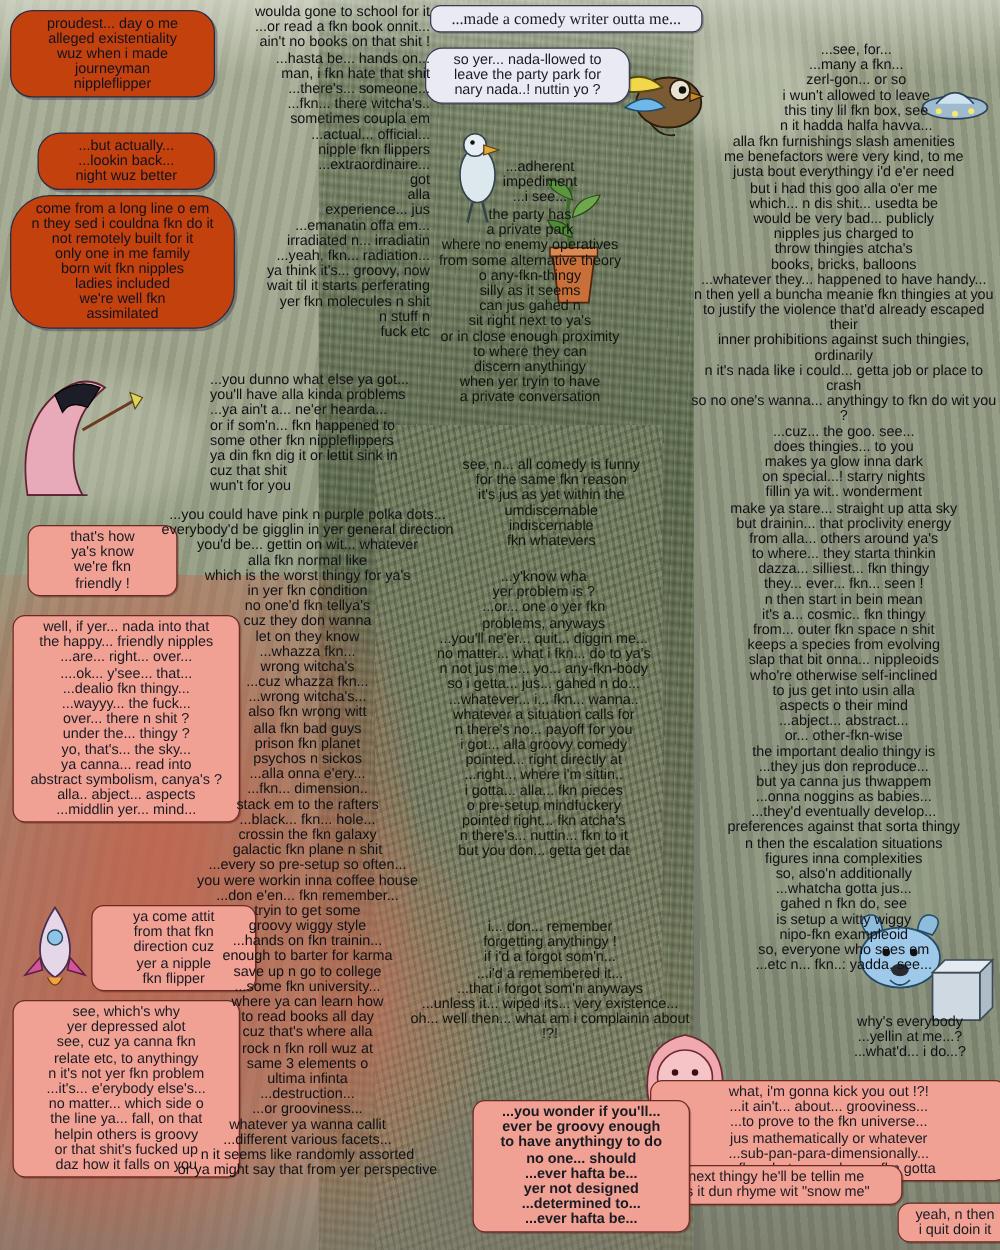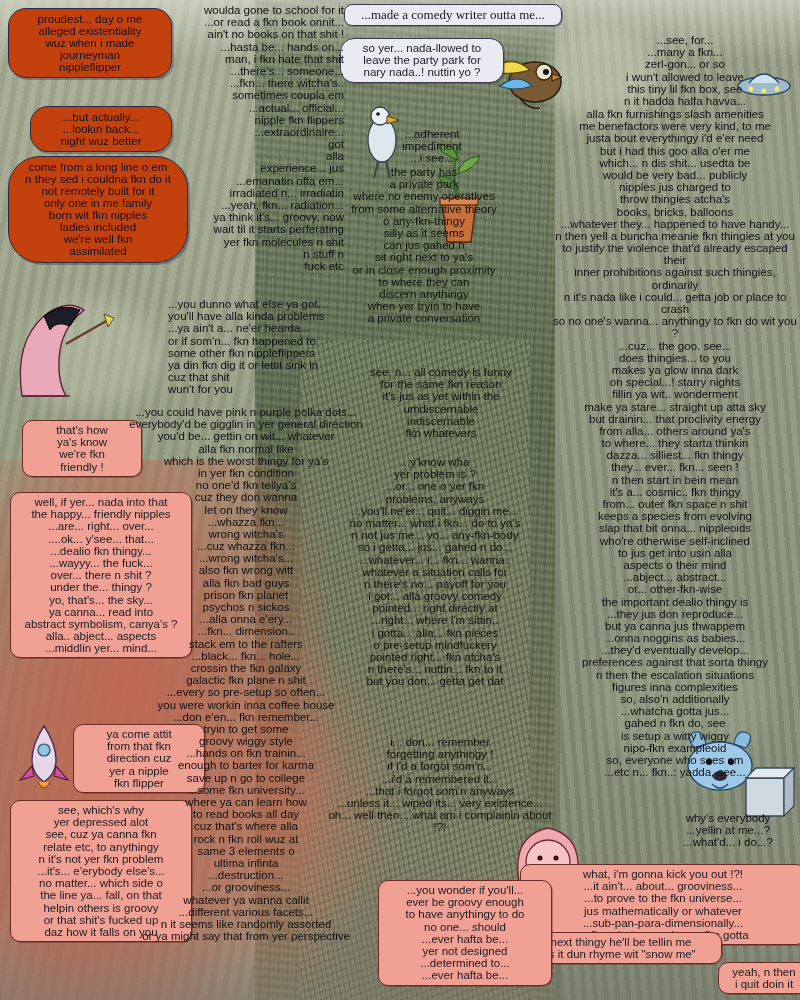--- a/index.html
+++ b/index.html
@@ -414,21 +414,21 @@
 but you don... getta get dat</div>
 
   <div class="freetext onrock" style="left:326px;top:736px;width:228px;font-size:11.5px;text-align:center;white-space:pre-line;">i... don... remember
 forgetting anythingy !
 if i'd a forgot som'n...
 ...i'd a remembered it...
 ...that i forgot som'n anyways
 ...unless it... wiped its... very existence...
 oh... well then... what am i complainin about !?!</div>
 
-  <div class="cloud red" style="left:378px;top:880px;width:160px;font-size:11.5px;text-align:center;white-space:pre-line;">...you wonder if you'll...
+  <div class="cloud red" style="left:378px;top:880px;width:160px;font-size:11.5px;text-align:center;white-space:pre-line;font-weight:bold;">...you wonder if you'll...
 ever be groovy enough
 to have anythingy to do
 no one... should
 ...ever hafta be...
 yer not designed
 ...determined to...
 ...ever hafta be...</div>
 
   <div class="freetext" style="left:552px;top:108px;width:246px;font-size:11.5px;text-align:center;white-space:pre-line;">alla fkn furnishings slash amenities
 me benefactors were very kind, to me

